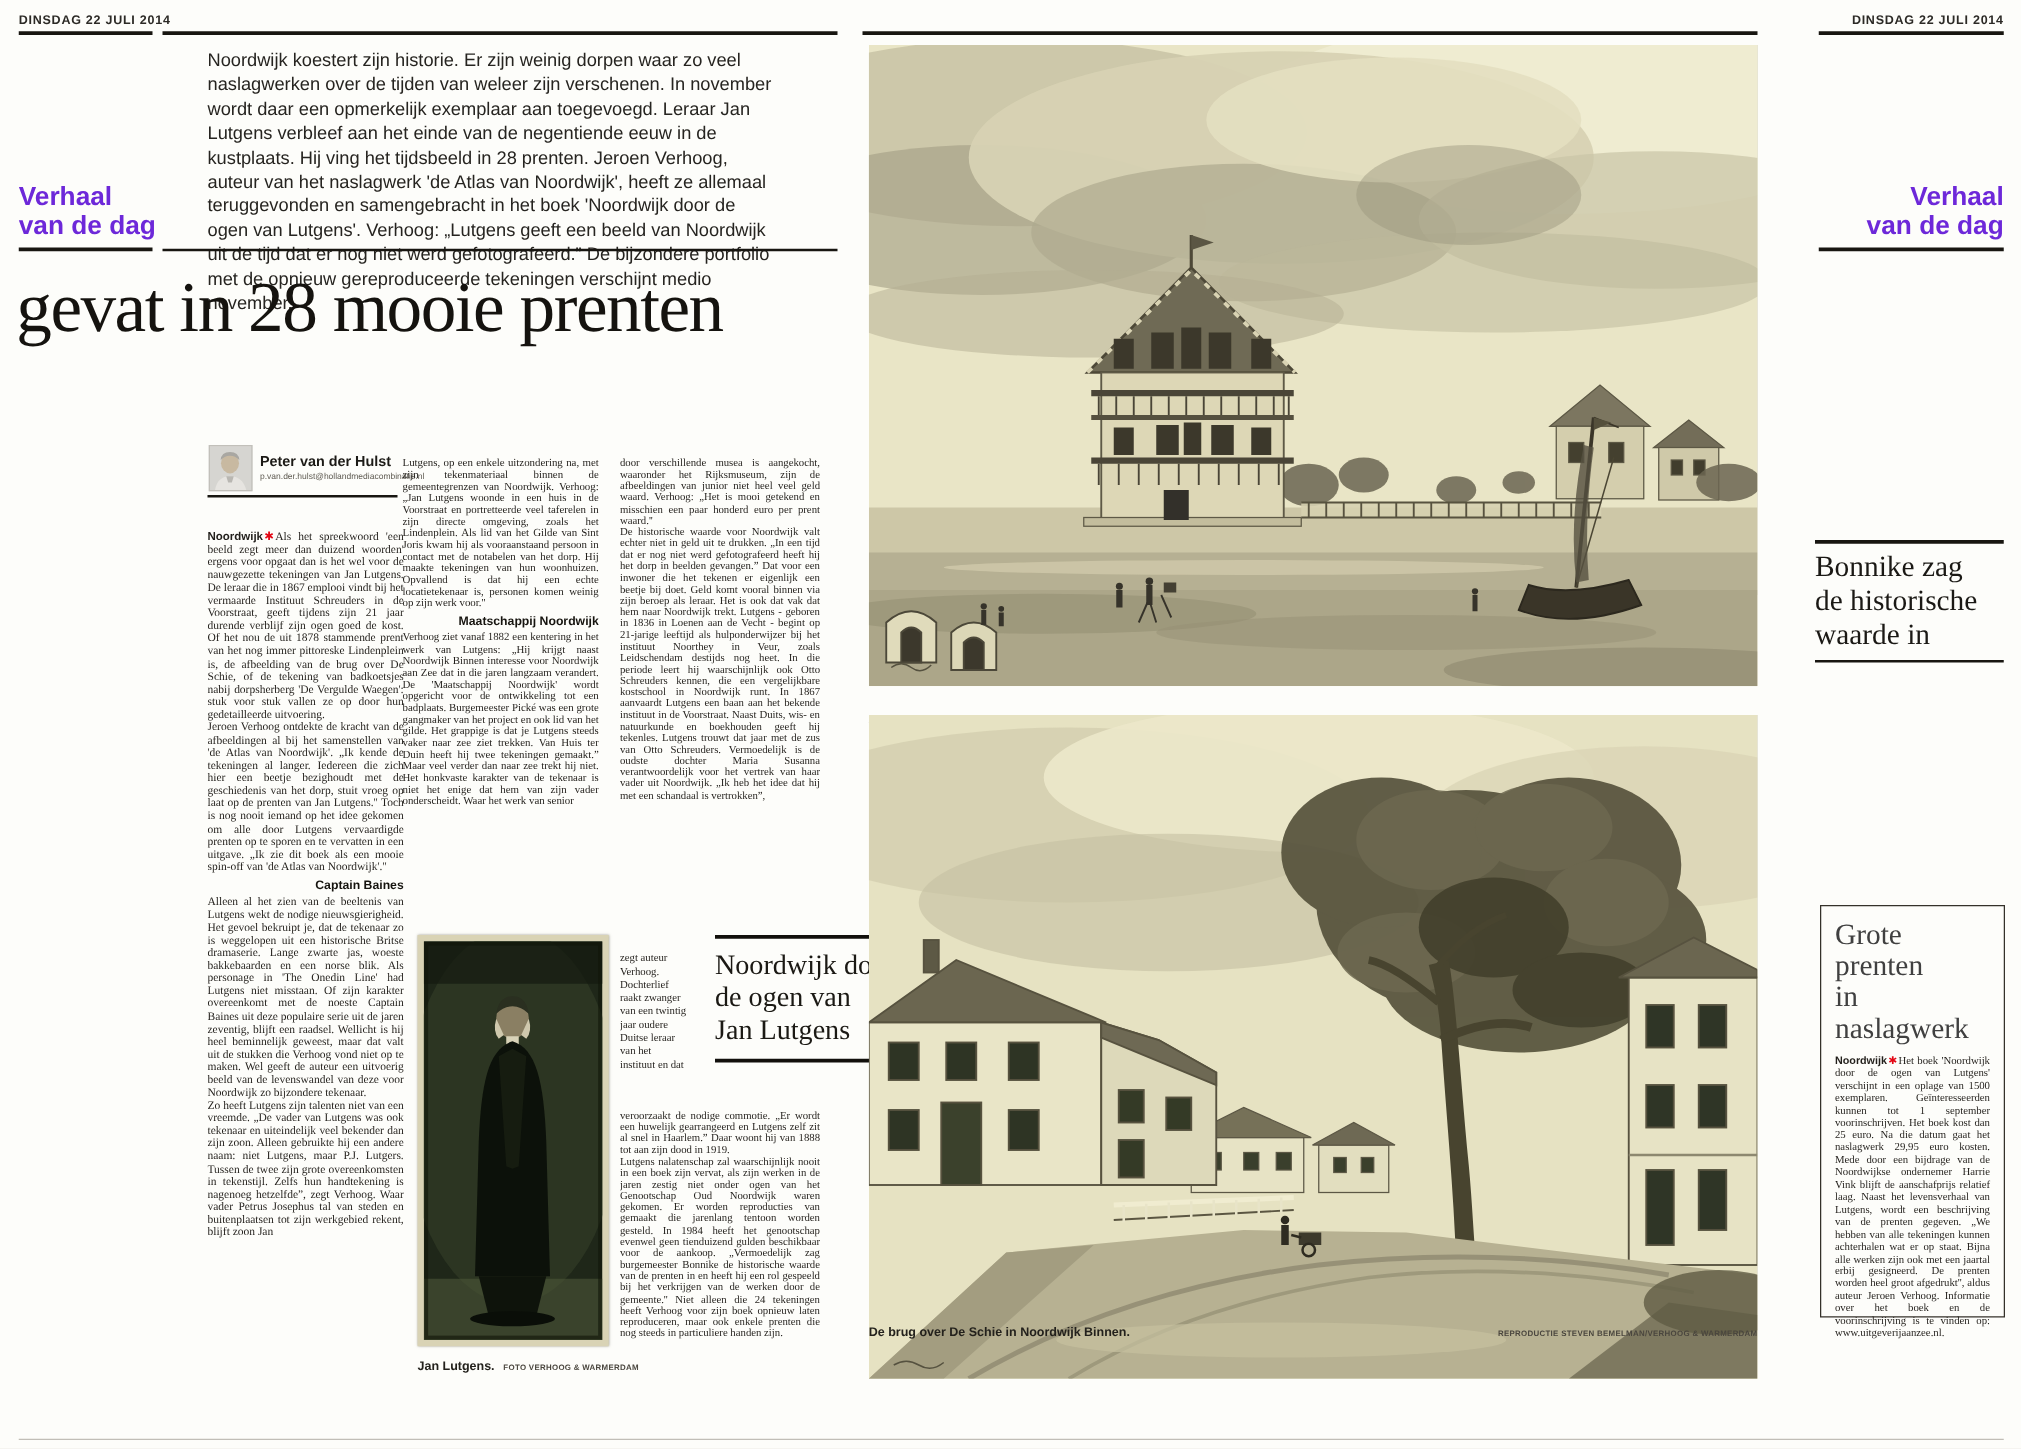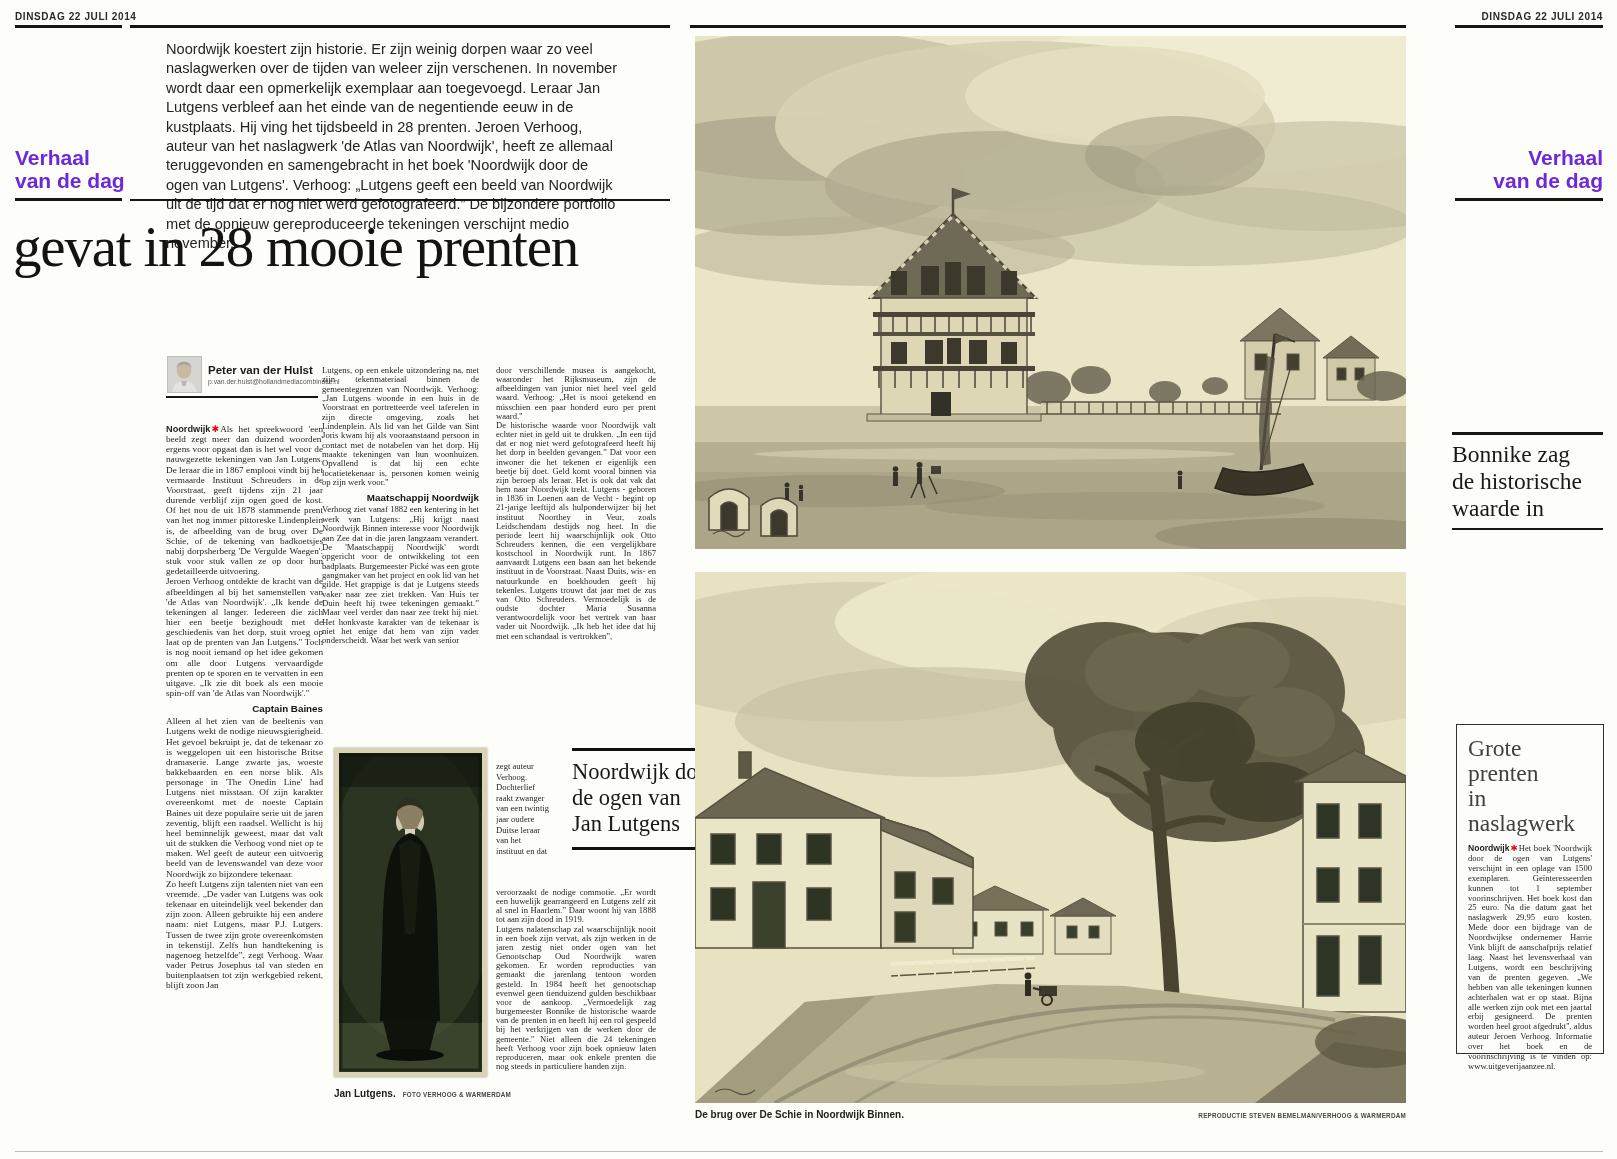--- a/index.html
+++ b/index.html
@@ -406,21 +406,21 @@
       <g>
         <rect x="330" y="408" width="6" height="16" fill="#2e2b20"></rect>
         <circle cx="333" cy="404" r="3.4" fill="#2e2b20"></circle>
         <rect x="344" y="414" width="18" height="10" fill="#3d3a2c"></rect>
         <circle cx="352" cy="428" r="5" fill="none" stroke="#2e2b20" stroke-width="2"></circle>
         <line x1="338" y1="416" x2="346" y2="418" stroke="#2e2b20" stroke-width="2"></line>
       </g>
       <path d="M20,520 q10,-6 20,0 q10,6 20,-2" stroke="#55513f" stroke-width="1.2" fill="none"></path>
     </svg>
   </div>
-  <div class="cap-row" style="left:695px;top:1109px;width:711px;">
+  <div class="cap-row" style="left:695px;top:1061px;width:711px;">
     <span class="caption">De brug over De Schie in Noordwijk Binnen.</span>
     <span class="credit">REPRODUCTIE STEVEN BEMELMAN/VERHOOG &amp; WARMERDAM</span>
   </div>
 
   <div class="rule" style="left:1452px;top:432px;width:151px;height:3px;"></div>
   <div class="abs bonnike" style="left:1452px;top:441px;width:151px;">
     <div>Bonnike zag</div>
     <div>de historische</div>
     <div>waarde in</div>
   </div>

